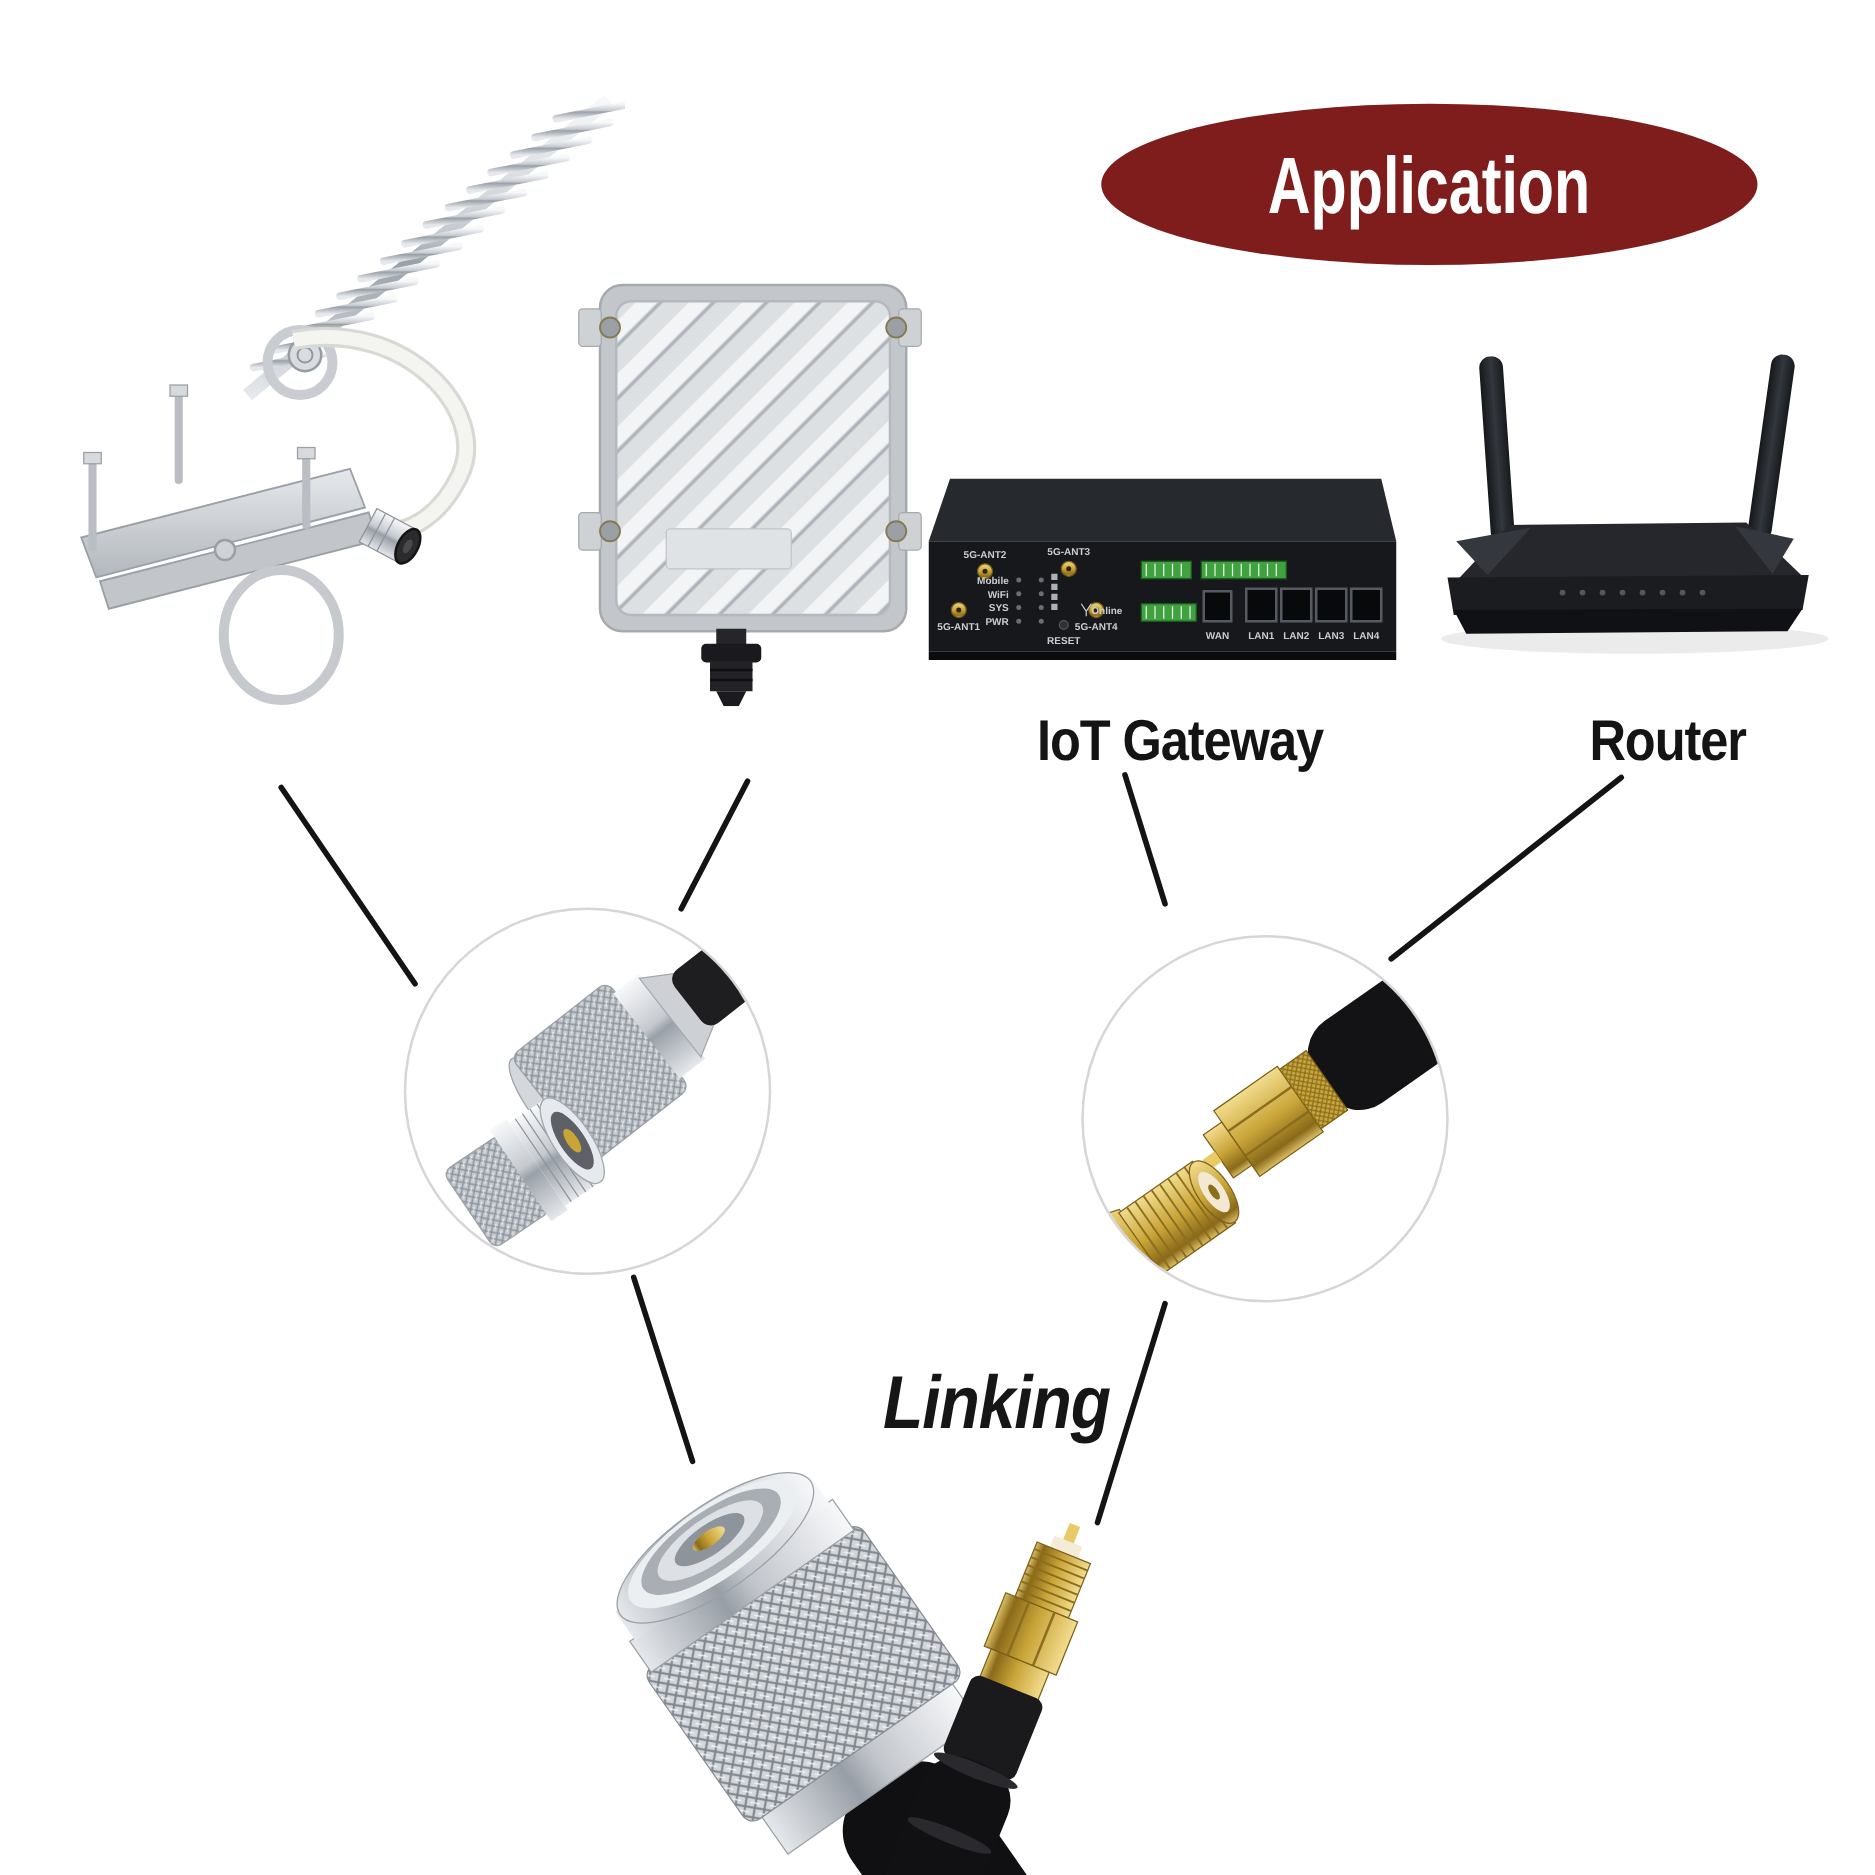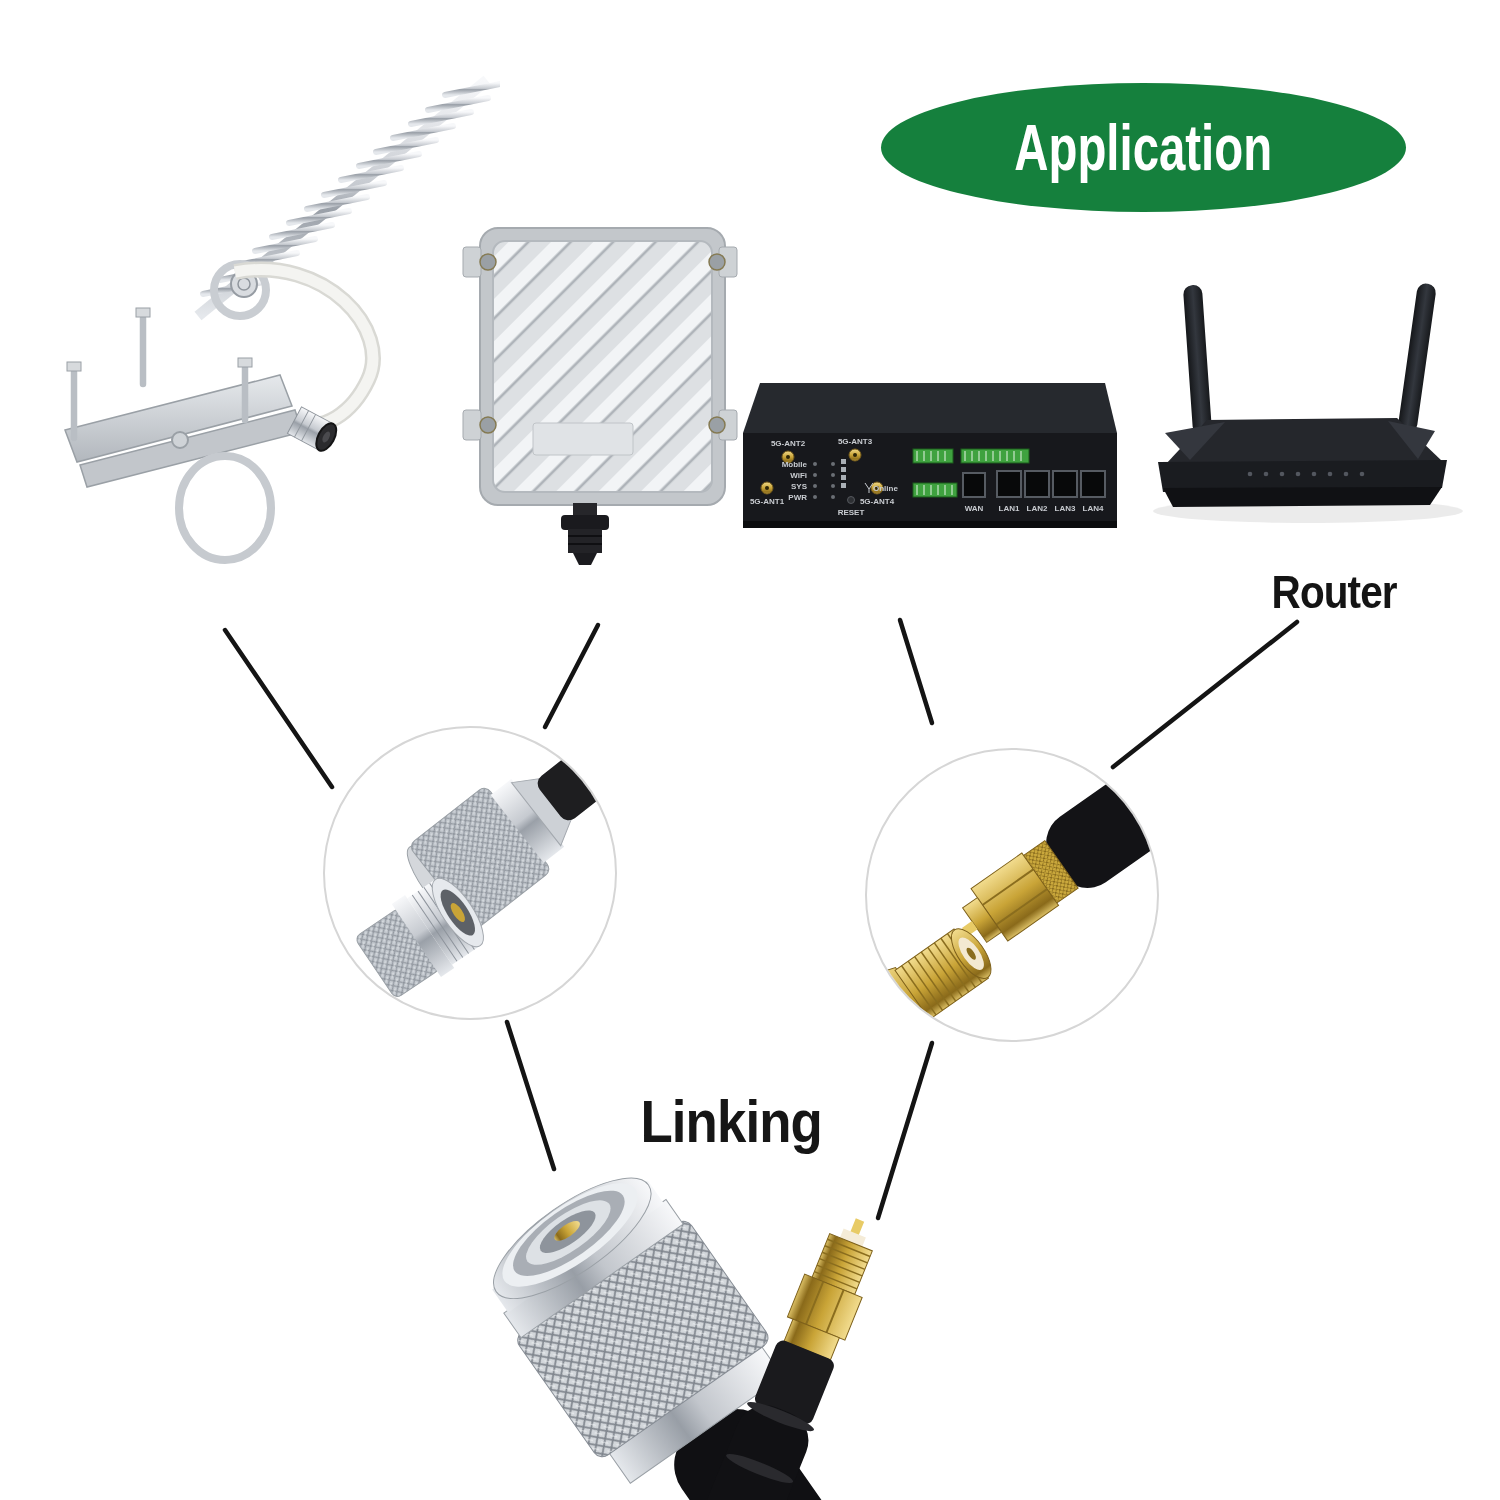--- a/index.html
+++ b/index.html
@@ -1,28 +1,28 @@
 <!DOCTYPE html>
 <html><head>
 <meta charset="utf-8">
 <style>
   html,body{margin:0;padding:0;background:#fff;}
   .canvas{position:relative;width:1500px;height:1500px;background:#ffffff;overflow:hidden;
           font-family:"Liberation Sans",sans-serif;}
   .abs{position:absolute;}
   
-  .badge{left:881px;top:83px;width:525px;height:129px;background:#15803d;border-radius:50%;
+  .badge{left:881px;top:83px;width:525px;height:129px;background:#7f1d1d;border-radius:50%;
          display:flex;align-items:center;justify-content:center;}
   .badge span{color:#ffffff;font-weight:bold;font-size:64px;transform:scaleX(.74);white-space:nowrap;}
   
   .plabel{top:566px;height:52px;width:300px;display:flex;align-items:center;justify-content:center;}
   .plabel span{font-weight:bold;font-size:46px;color:#141414;transform:scaleX(.88);white-space:nowrap;letter-spacing:-1px;}
   .plabel.l1{left:65px;} .plabel.l2{left:438px;} .plabel.l3{left:794px;} .plabel.l4{left:1184px;}
   
-  .linking{left:581px;top:1086px;width:300px;height:70px;display:flex;align-items:center;justify-content:center;}
+  .linking{left:600px;top:1086px;width:300px;height:70px;display:flex;align-items:center;justify-content:flex-end;font-style:italic;}
   .linking span{font-weight:bold;font-size:60px;color:#161616;transform:scaleX(.88);letter-spacing:-1px;}
   
   .circle{border-radius:50%;background:#fff;border:2px solid #d6d6d6;overflow:hidden;}
   .circle.left{left:323px;top:726px;width:290px;height:290px;}
   .circle.right{left:865px;top:748px;width:290px;height:290px;}
   svg{display:block;}
   .lines{left:0;top:0;pointer-events:none;}
 </style>
 </head>
 <body>
@@ -241,20 +241,23 @@
         <circle cx="136" cy="219" r="2.3"></circle>
         <circle cx="152" cy="219" r="2.3"></circle>
       <circle cx="168" cy="219" r="2.3"></circle>
         <circle cx="184" cy="219" r="2.3"></circle>
         <circle cx="200" cy="219" r="2.3"></circle>
       <circle cx="216" cy="219" r="2.3"></circle>
         <circle cx="232" cy="219" r="2.3"></circle>
     </g>
   </svg>
 
+  <div class="abs plabel l3">
+      <span>IoT Gateway</span>
+    </div>
   <div class="abs plabel l4">
       <span>Router</span>
     </div>
 
   <div class="abs badge">
     <span>Application</span>
   </div>
 
   <div class="abs circle left">
     <svg width="290" height="290" viewBox="0 0 290 290">

